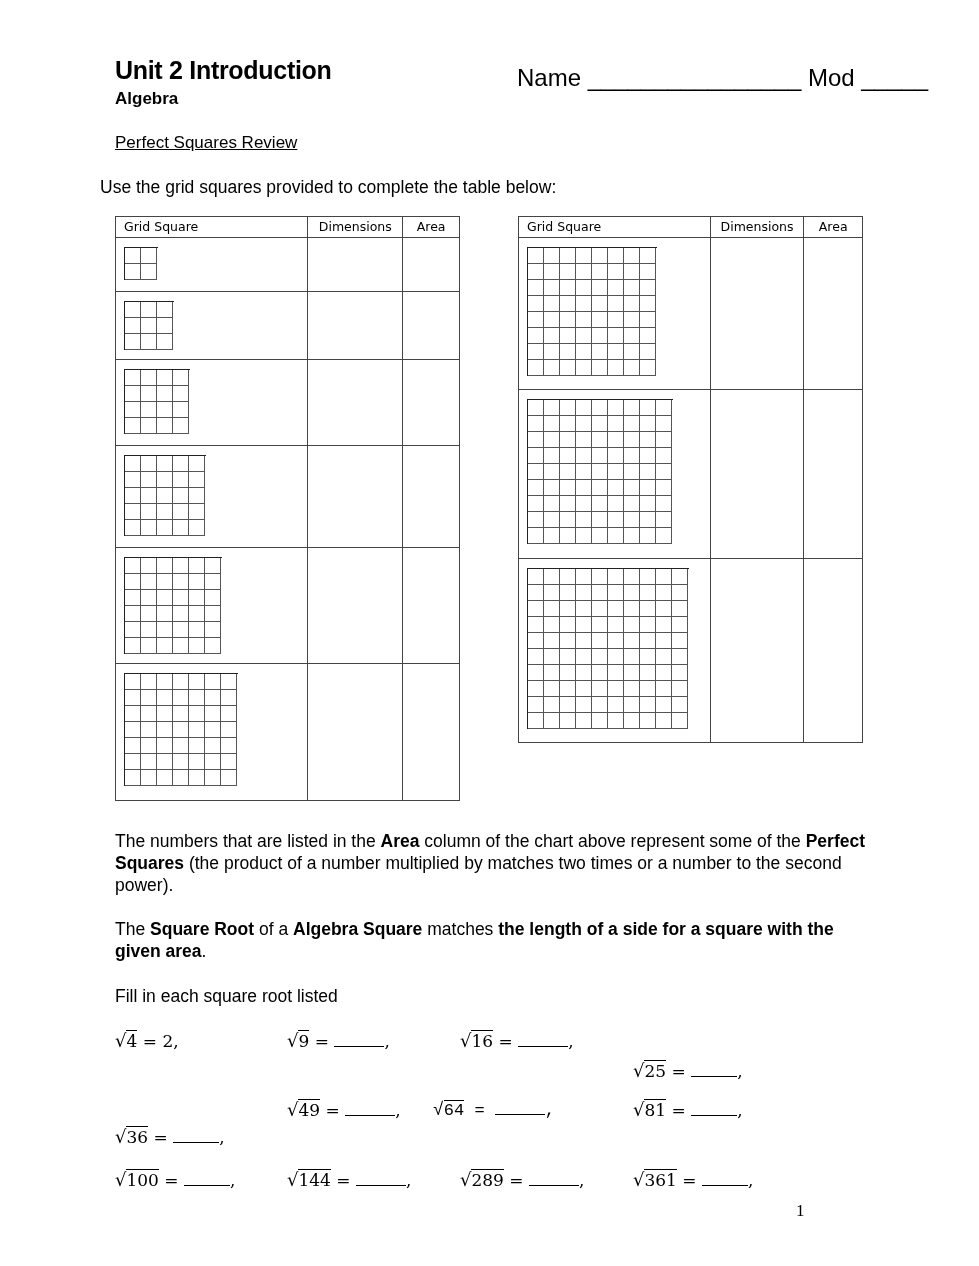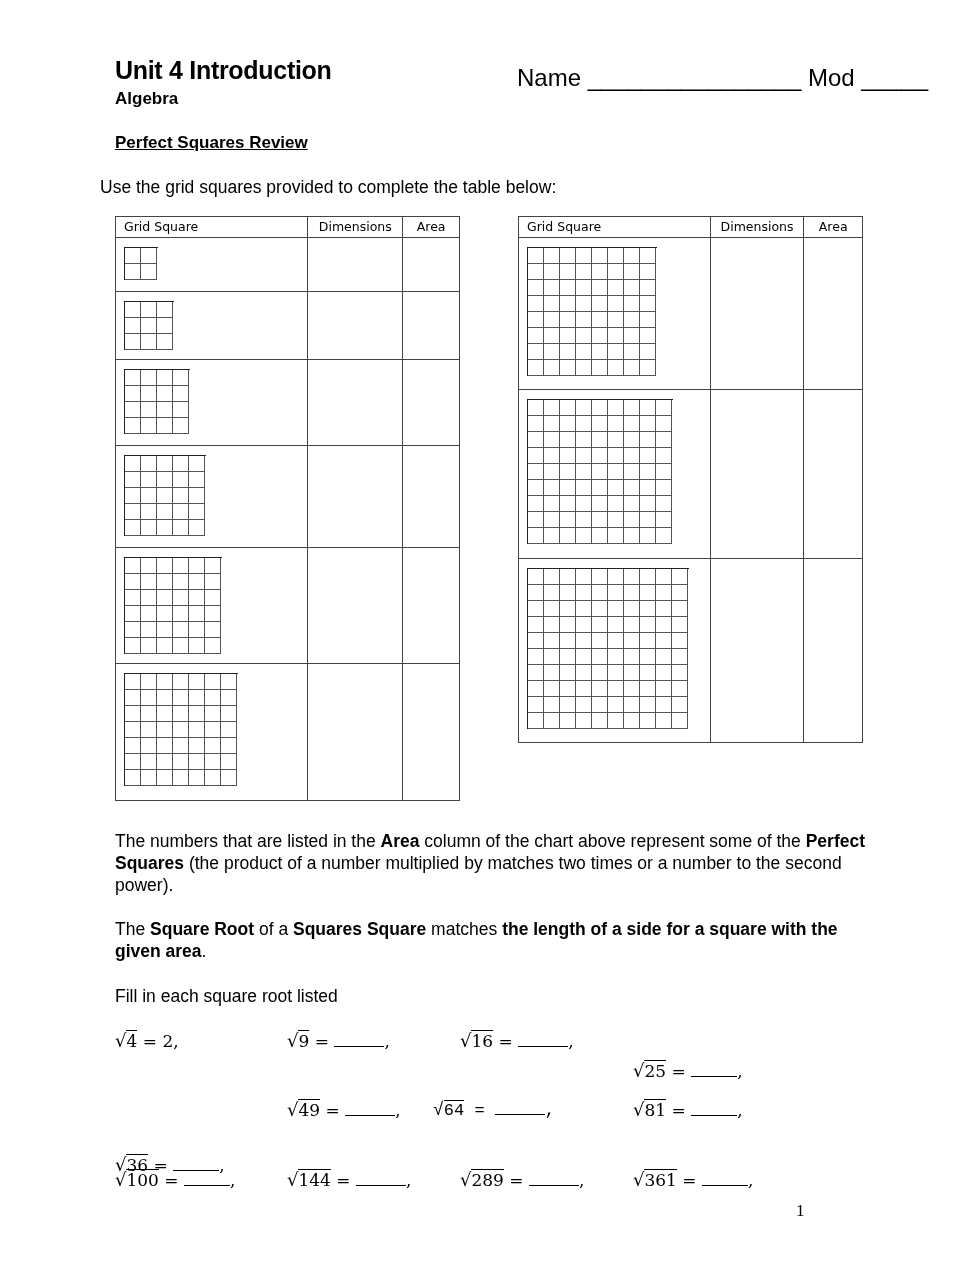--- a/index.html
+++ b/index.html
@@ -2,42 +2,42 @@
 <html><head>
 <meta charset="utf-8">
 <style>
   * { box-sizing: border-box; margin: 0; padding: 0; }
   html, body { width: 979px; height: 1266px; background: #ffffff; }
   body { position: relative; font-family: "Liberation Sans", sans-serif; color: #000; overflow: hidden; }
   .abs { position: absolute; }
   .title { left: 115px; top: 56px; font-size: 25px; font-weight: bold; letter-spacing: -0.3px; }
   .subtitle { left: 115px; top: 89px; font-size: 17px; font-weight: bold; }
   .namefield { left: 517px; top: 64px; font-size: 24px; white-space: pre; }
-  .section { left: 115px; top: 133px; font-size: 17px; font-weight: bold; text-decoration: underline; }
+  .section { left: 115px; top: 133px; font-size: 17px; font-weight: normal; text-decoration: underline; }
   .instr { left: 100px; top: 177px; font-size: 17.5px; }
   table.grid-table { position: absolute; border-collapse: collapse; }
   table.grid-table th, table.grid-table td { border: 1.3px solid #444; vertical-align: top; }
   table.grid-table th { font-family: "DejaVu Sans", sans-serif; font-weight: normal; font-size: 12.5px; height: 21px; padding: 0 0 0 8px; text-align: left; line-height: 20px; }
   table.grid-table th.c { text-align: center; padding: 0; }
   td.gridcell { padding: 9px 0 0 8px; }
   .sq { display: grid; border-left: 1.5px solid #222; border-top: 1.5px solid #222; }
   .sq div { border-right: 1.5px solid #555; border-bottom: 1.5px solid #555; }
   .para { left: 115px; width: 760px; font-size: 17.5px; line-height: 22px; }
   .para b { font-weight: bold; }
   .eq { font-family: "DejaVu Serif", serif; font-size: 17px; white-space: nowrap; }
   .rad { display: inline-block; }
   .rad .sym { font-size: 18px; }
   .rad .ov { border-top: 1.3px solid #000; padding-top: 0; }
   .blank { display: inline-block; border-bottom: 1px solid #000; height: 16px; vertical-align: baseline; }
   .pagenum { left: 796px; top: 1201px; font-family: "Liberation Serif", serif; font-size: 17px; }
 </style>
 </head>
 <body>
 
-<div class="abs title">Unit 4 Introduction</div>
+<div class="abs title">Unit 2 Introduction</div>
 <div class="abs subtitle">Algebra</div>
 <div class="abs namefield">Name ________________ Mod _____</div>
 <div class="abs section">Perfect Squares Review</div>
 <div class="abs instr">Use the grid squares provided to complete the table below:</div>
 
 <table class="grid-table" style="left:115px; top:216px; width:345px;">
   <colgroup>
       <col style="width:193px">
       <col style="width:95px">
       <col style="width:57px">
@@ -524,31 +524,31 @@
         <td></td>
       </tr>
     </tbody>
 </table>
 
 <div class="abs para" style="top:830px;">
   <span>The numbers that are listed in the </span><b>Area</b><span> column of the chart above represent some of the </span><b>Perfect Squares</b><span> (the product of a number multiplied by matches two times or a number to the second power).</span>
 </div>
 
 <div class="abs para" style="top:918px;">
-  <span>The </span><b>Square Root</b><span> of a </span><b>Squares Square</b><span> matches </span><b>the length of a side for a square with the given area</b><span>.</span>
+  <span>The </span><b>Square Root</b><span> of a </span><b>Algebra Square</b><span> matches </span><b>the length of a side for a square with the given area</b><span>.</span>
 </div>
 
 <div class="abs para" style="top:985px;">Fill in each square root listed</div>
 
 <div id="eqs">
     <div class="abs eq" style="left: 115px; top: 1030px;"><span class="rad"><span class="sym">√</span><span class="ov">4</span></span><span> = </span><span>2</span><span>,</span></div>
     <div class="abs eq" style="left: 287px; top: 1030px;"><span class="rad"><span class="sym">√</span><span class="ov">9</span></span><span> = </span><span class="blank" style="width: 50px;"></span><span>,</span></div>
     <div class="abs eq" style="left: 460px; top: 1030px;"><span class="rad"><span class="sym">√</span><span class="ov">16</span></span><span> = </span><span class="blank" style="width: 50px;"></span><span>,</span></div>
     <div class="abs eq" style="left: 633px; top: 1060px;"><span class="rad"><span class="sym">√</span><span class="ov">25</span></span><span> = </span><span class="blank" style="width: 46px;"></span><span>,</span></div>
-    <div class="abs eq" style="left: 115px; top: 1154px;"><span class="rad"><span class="sym">√</span><span class="ov">36</span></span><span> = </span><span class="blank" style="width: 46px;"></span><span>,</span></div>
+    <div class="abs eq" style="left: 115px; top: 1126px;"><span class="rad"><span class="sym">√</span><span class="ov">36</span></span><span> = </span><span class="blank" style="width: 46px;"></span><span>,</span></div>
     <div class="abs eq" style="left: 287px; top: 1099px;"><span class="rad"><span class="sym">√</span><span class="ov">49</span></span><span> = </span><span class="blank" style="width: 50px;"></span><span>,</span></div>
     <div class="abs eq" style="left: 433px; top: 1099px; font-family: Liberation Mono, monospace;"><span class="rad"><span class="sym">√</span><span class="ov">64</span></span><span> = </span><span class="blank" style="width: 50px;"></span><span>,</span></div>
     <div class="abs eq" style="left: 633px; top: 1099px;"><span class="rad"><span class="sym">√</span><span class="ov">81</span></span><span> = </span><span class="blank" style="width: 46px;"></span><span>,</span></div>
     <div class="abs eq" style="left: 115px; top: 1169px;"><span class="rad"><span class="sym">√</span><span class="ov">100</span></span><span> = </span><span class="blank" style="width: 46px;"></span><span>,</span></div>
     <div class="abs eq" style="left: 287px; top: 1169px;"><span class="rad"><span class="sym">√</span><span class="ov">144</span></span><span> = </span><span class="blank" style="width: 50px;"></span><span>,</span></div>
     <div class="abs eq" style="left: 460px; top: 1169px;"><span class="rad"><span class="sym">√</span><span class="ov">289</span></span><span> = </span><span class="blank" style="width: 50px;"></span><span>,</span></div>
     <div class="abs eq" style="left: 633px; top: 1169px;"><span class="rad"><span class="sym">√</span><span class="ov">361</span></span><span> = </span><span class="blank" style="width: 46px;"></span><span>,</span></div>
   </div>
 
 <div class="abs pagenum">1</div>

